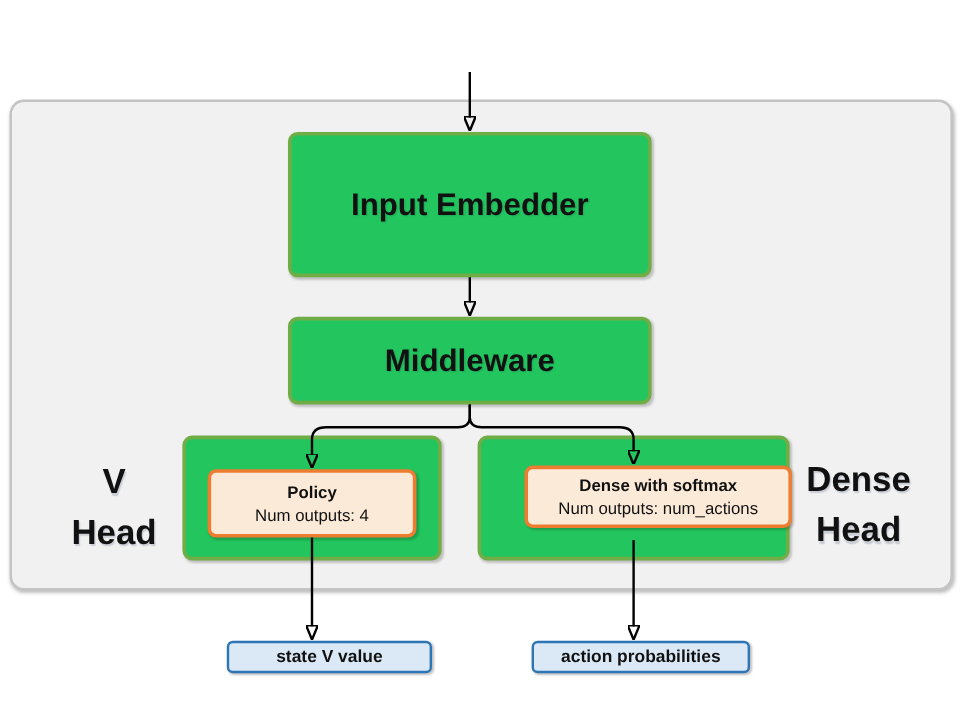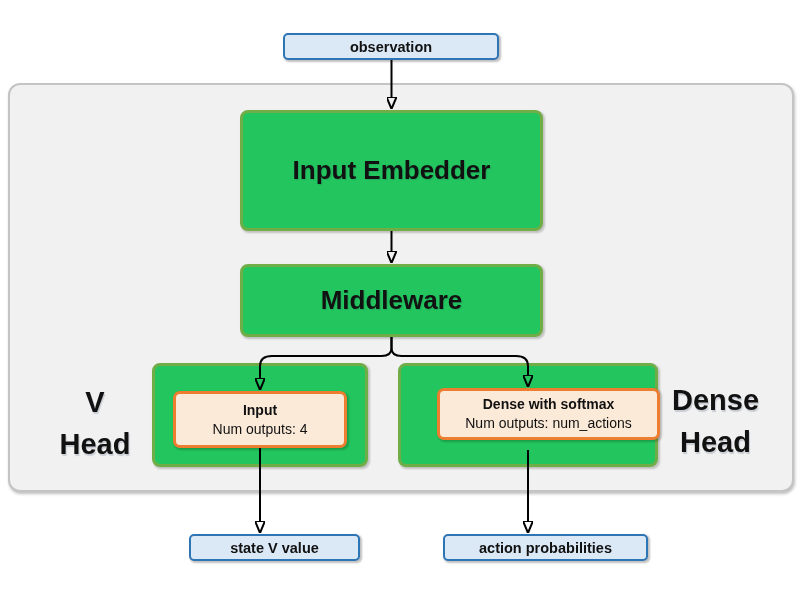--- a/index.html
+++ b/index.html
@@ -34,58 +34,55 @@
   }
   .big-label{font-weight:bold;font-size:26px;text-shadow:1px 1px 1px rgba(40,60,90,0.18);}
   .obs      {left:283px;top:33px; width:216px;height:27px;}
   .ie       {left:240px;top:110px;width:303px;height:121px;}
   .mw       {left:240px;top:264px;width:303px;height:73px;text-align:right;}
   .vhead    {left:152px;top:363px;width:216px;height:104px;}
   .vdense   {left:173px;top:391px;width:174px;height:57px;}
   .phead    {left:398px;top:363px;width:260px;height:104px;}
   .pdense   {left:437px;top:388px;width:223px;height:52px;}
   .out-v    {left:173px;top:534px;width:171px;height:27px;margin-left:16px;}
-  .out-a    {left:443px;top:534px;width:205px;height:27px;}
+  .out-a    {left:443px;top:534px;width:182px;height:27px;}
   .dense-title{font-weight:bold;}
   .head-label{
     position:absolute;display:block;text-align:center;
     font-weight:bold;font-size:29px;line-height:1.45;
     text-shadow:1px 2px 1px rgba(40,60,90,0.2);
   }
   .vlabel{left:30px;top:381px;width:130px;}
   .plabel{left:653px;top:379px;width:125px;}
   .arrows{position:absolute;left:0;top:0;width:800px;height:600px;pointer-events:none;z-index:5;}
   .arrows path{stroke:#000;stroke-width:2;fill:none;}
 </style>
 </head>
 <body>
 
 <div class="stage">
 
   <div class="panel"></div>
 
-  <div class="node blue obs">
-    <span>observation</span>
-  </div>
 
   <div class="node green ie">
     <span class="big-label">Input Embedder</span>
   </div>
 
   <div class="node green mw">
     <span class="big-label">Middleware</span>
   </div>
 
   <div class="head-label vlabel">
     <span style="display:block">V</span>
     <span style="display:block">Head</span>
   </div>
   <div class="node green vhead"></div>
   <div class="node orange vdense">
-    <span class="dense-title">Input</span>
+    <span class="dense-title">Policy</span>
     <span>Num outputs: 4</span>
   </div>
 
   <div class="head-label plabel">
     <span style="display:block">Dense</span>
     <span style="display:block">Head</span>
   </div>
   <div class="node green phead"></div>
   <div class="node orange pdense">
     <span class="dense-title">Dense with softmax</span>

